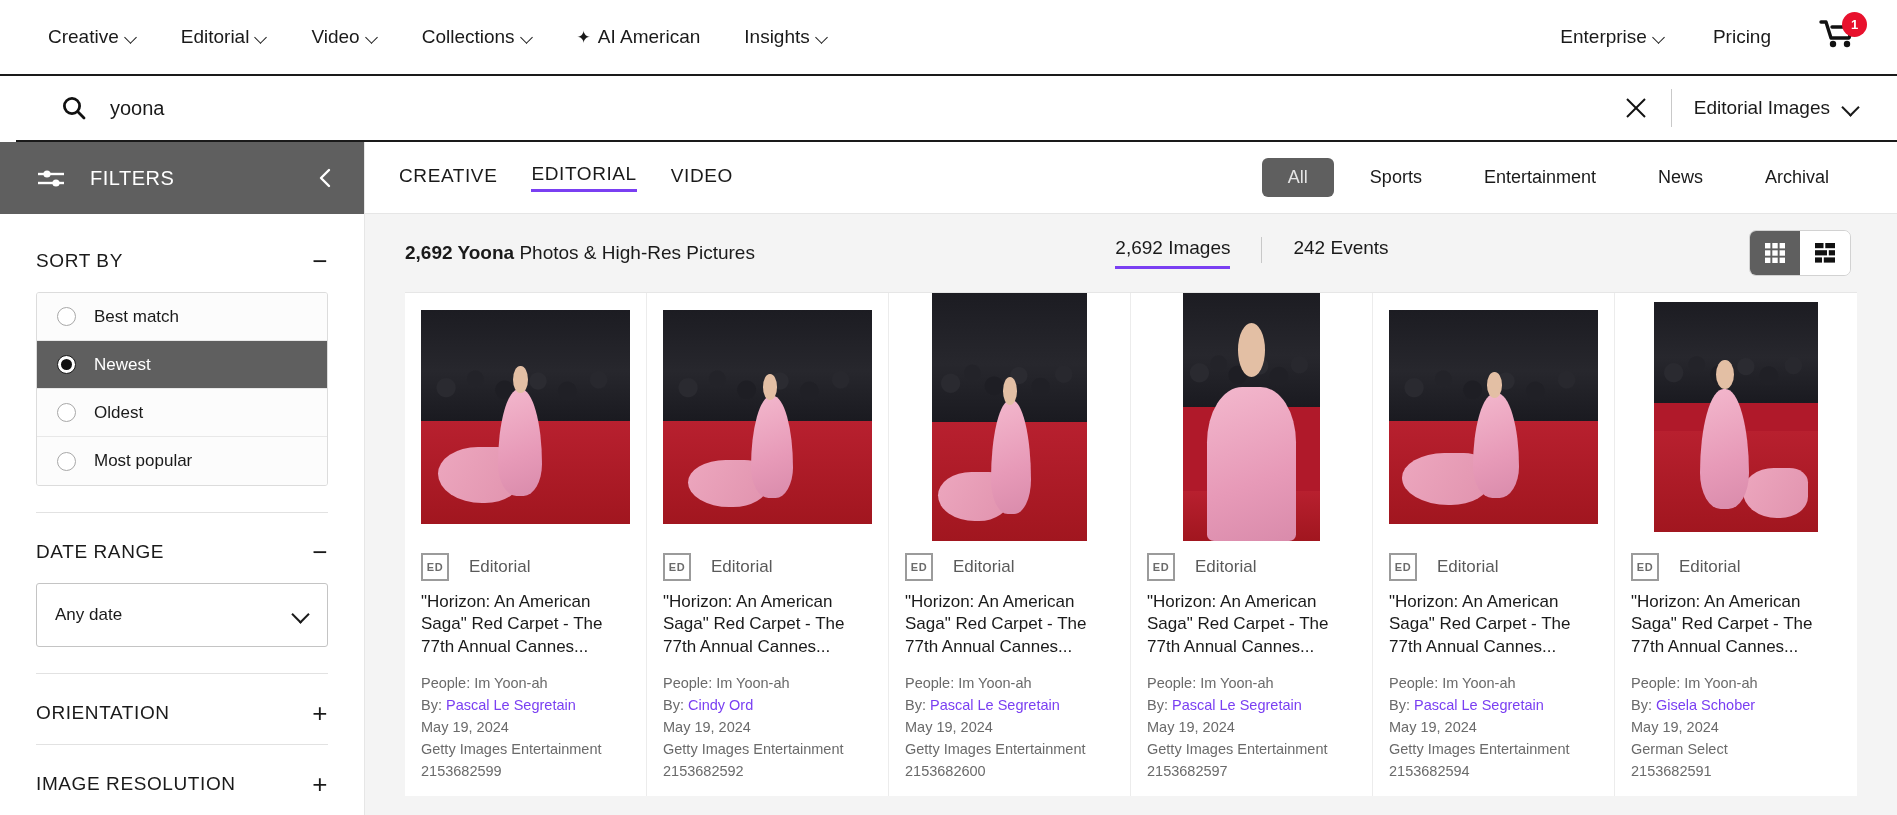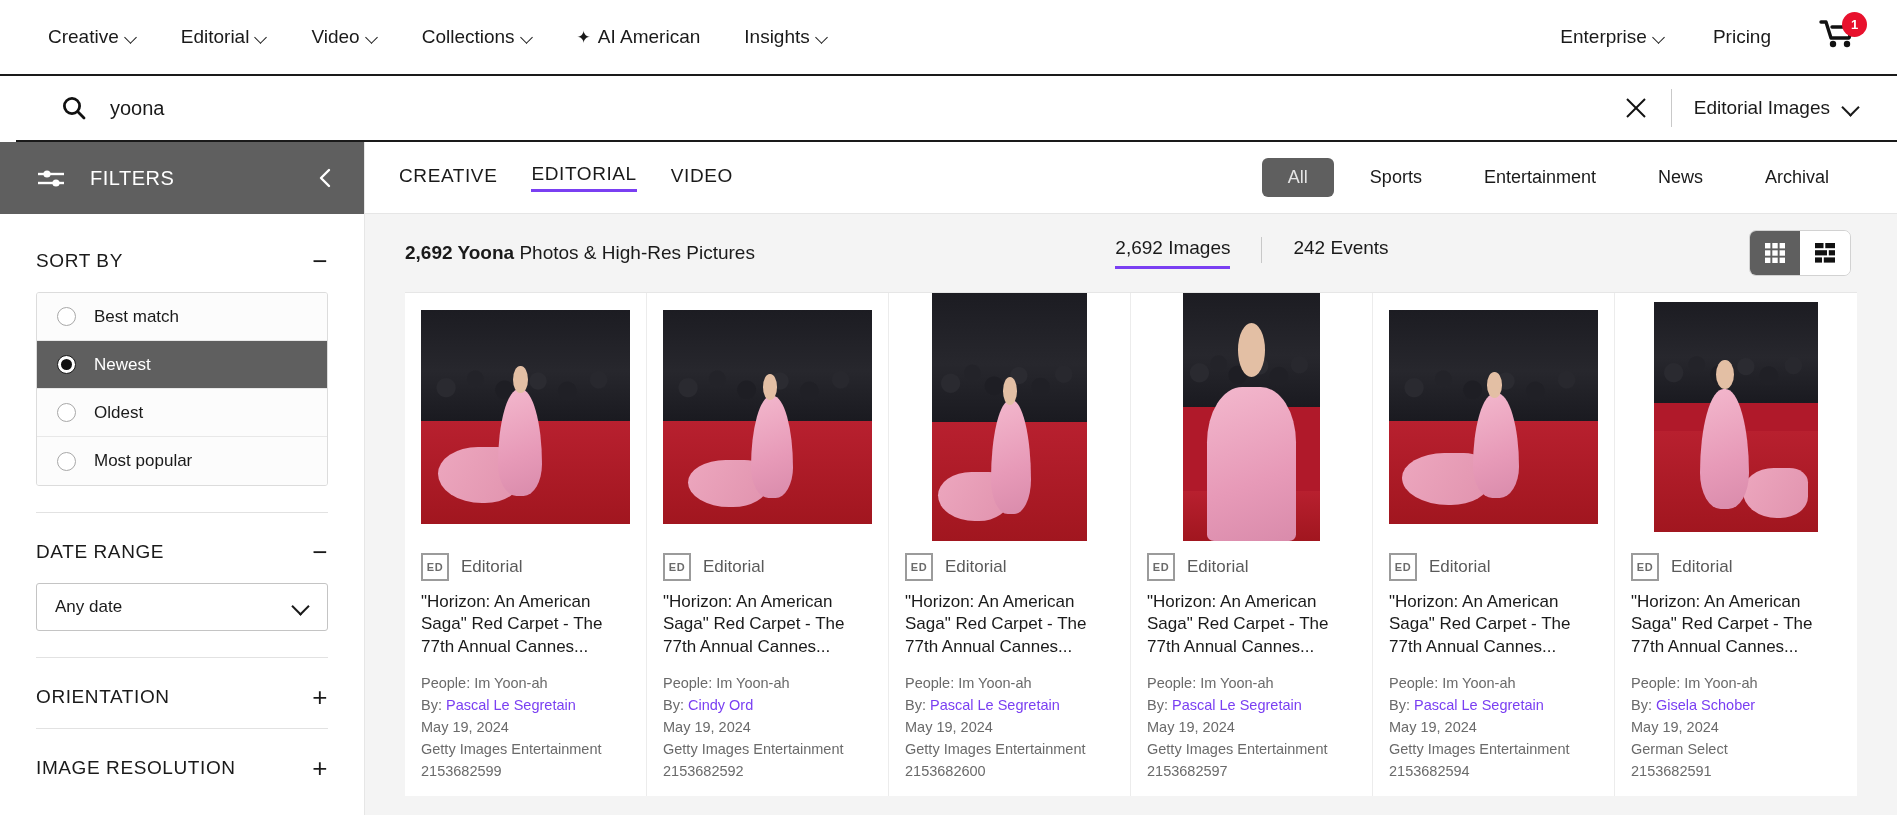--- a/index.html
+++ b/index.html
@@ -102,21 +102,21 @@
     width: 19px; height: 19px; border-radius: 50%;
     border: 1.5px solid #a8a8a8; background: #fff; flex: 0 0 19px;
     display: flex; align-items: center; justify-content: center;
   }
   .radio-row.selected .radio-dot { border-color: #1a1a1a; }
   .radio-row.selected .radio-dot::after {
     content:''; width: 11px; height: 11px; border-radius: 50%; background: #111;
   }
   .sb-divider { height: 1px; background: #e2e2e2; margin-top: 26px; }
   .select-box {
-    border: 1px solid #c4c4c4; border-radius: 3px; height: 48px;
+    border: 1px solid #c4c4c4; border-radius: 3px; height: 64px;
     display: flex; align-items: center; padding: 0 18px;
     font-size: 17px; cursor: pointer; background: #fff;
   }
   .select-box .chev-lg { margin-left: auto; }
 
   
   .main { flex: 1; display: flex; flex-direction: column; min-width: 0; }
   .main-tabs {
     height: 72px; display: flex; align-items: center;
     padding: 0 0 0 34px; border-bottom: 1px solid #e6e6e6; background: #fff;
@@ -199,21 +199,21 @@
   }
   .photo .train {
     position: absolute; border-radius: 50% 30% 45% 55%;
     background: linear-gradient(120deg, #f0aec6, #e49ab6);
     opacity: .95;
   }
   .photo .head {
     position: absolute; border-radius: 50%; background: #e3bfa4;
   }
 
-  .badge-row { display: flex; align-items: center; gap: 12px; padding: 12px 0 10px 0; }
+  .badge-row { display: flex; align-items: center; gap: 20px; padding: 12px 0 10px 0; }
   .ed-badge {
     width: 28px; height: 28px; border: 2px solid #9b9b9b; color: #6b6b6b;
     font-size: 11px; font-weight: bold; display: flex; align-items: center;
     justify-content: center; letter-spacing: .5px;
   }
   .ed-label { font-size: 17px; color: #5a5a5a; }
   .card-title {
     font-size: 17px; line-height: 1.32; color: #1a1a1a;
     margin-bottom: 14px; cursor: pointer;
   }

